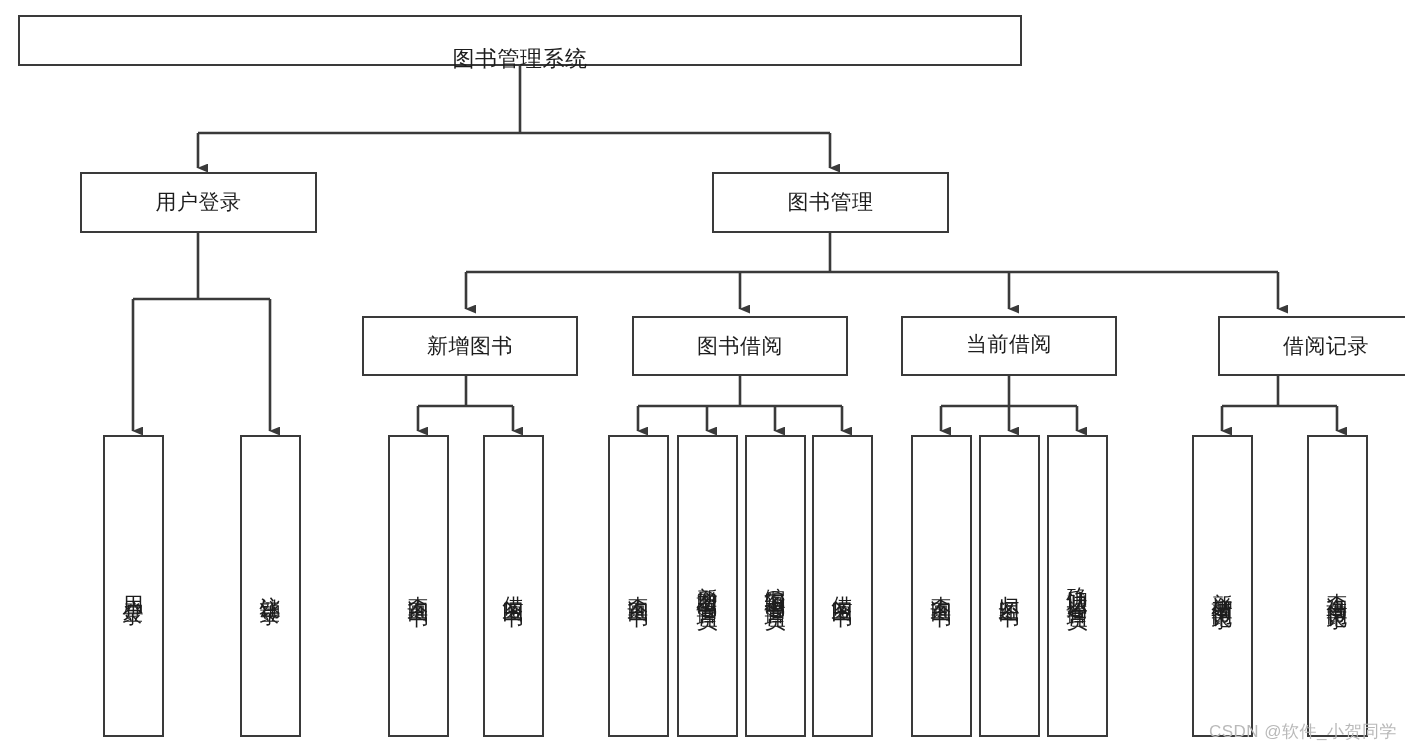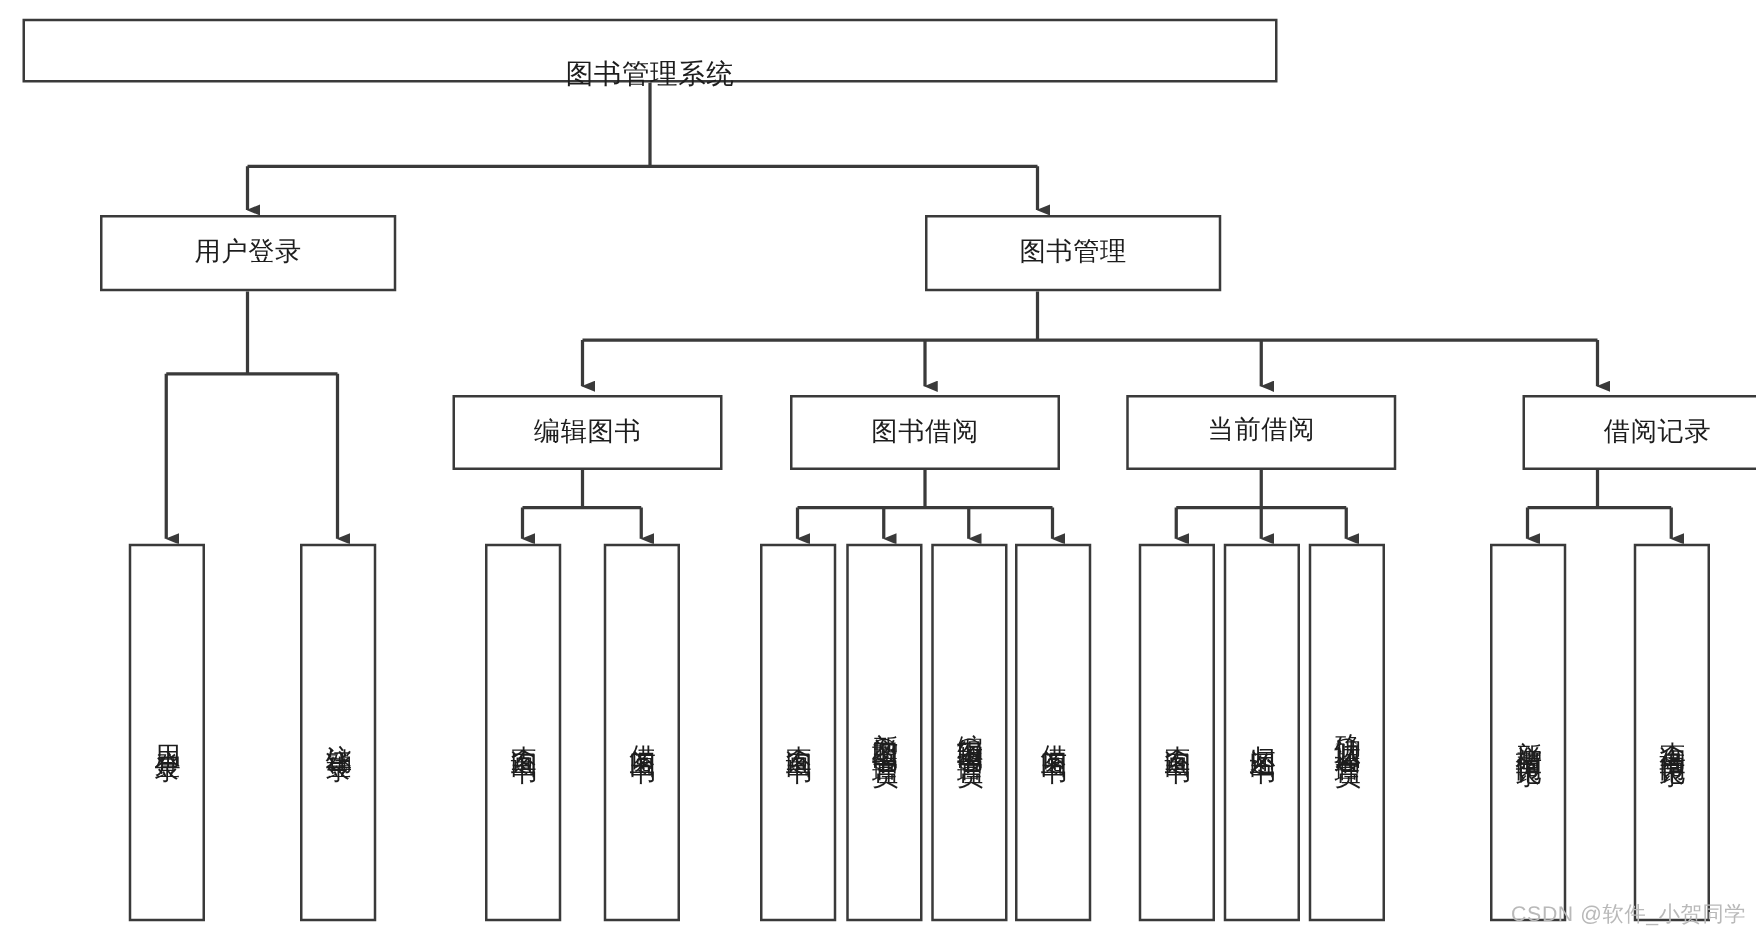--- a/index.html
+++ b/index.html
@@ -133,26 +133,26 @@
     </g>
   </svg>
 
   <div class="node node-h" id="node-root" style="left:18px; top:15px; width:1004px; height:51px;">
     <span class="node-label">图书管理系统</span>
   </div>
 
   <div class="node node-h" style="left:80px; top:172px; width:237px; height:61px;">
     <span class="node-label">用户登录</span>
   </div>
-  <div class="node node-h" style="left:740px; top:172px; width:237px; height:61px;">
+  <div class="node node-h" style="left:712px; top:172px; width:237px; height:61px;">
     <span class="node-label">图书管理</span>
   </div>
 
   <div class="node node-h" style="left:362px; top:316px; width:216px; height:60px;">
-    <span class="node-label">编辑图书</span>
+    <span class="node-label">新增图书</span>
   </div>
   <div class="node node-h" style="left:632px; top:316px; width:216px; height:60px;">
     <span class="node-label">图书借阅</span>
   </div>
   <div class="node node-h" style="left:901px; top:316px; width:216px; height:60px;font-family:Liberation Mono, monospace;">
     <span class="node-label">当前借阅</span>
   </div>
   <div class="node node-h" style="left:1170px; top:316px; width:216px; height:60px;margin-left:48px;">
     <span class="node-label">借阅记录</span>
   </div>

